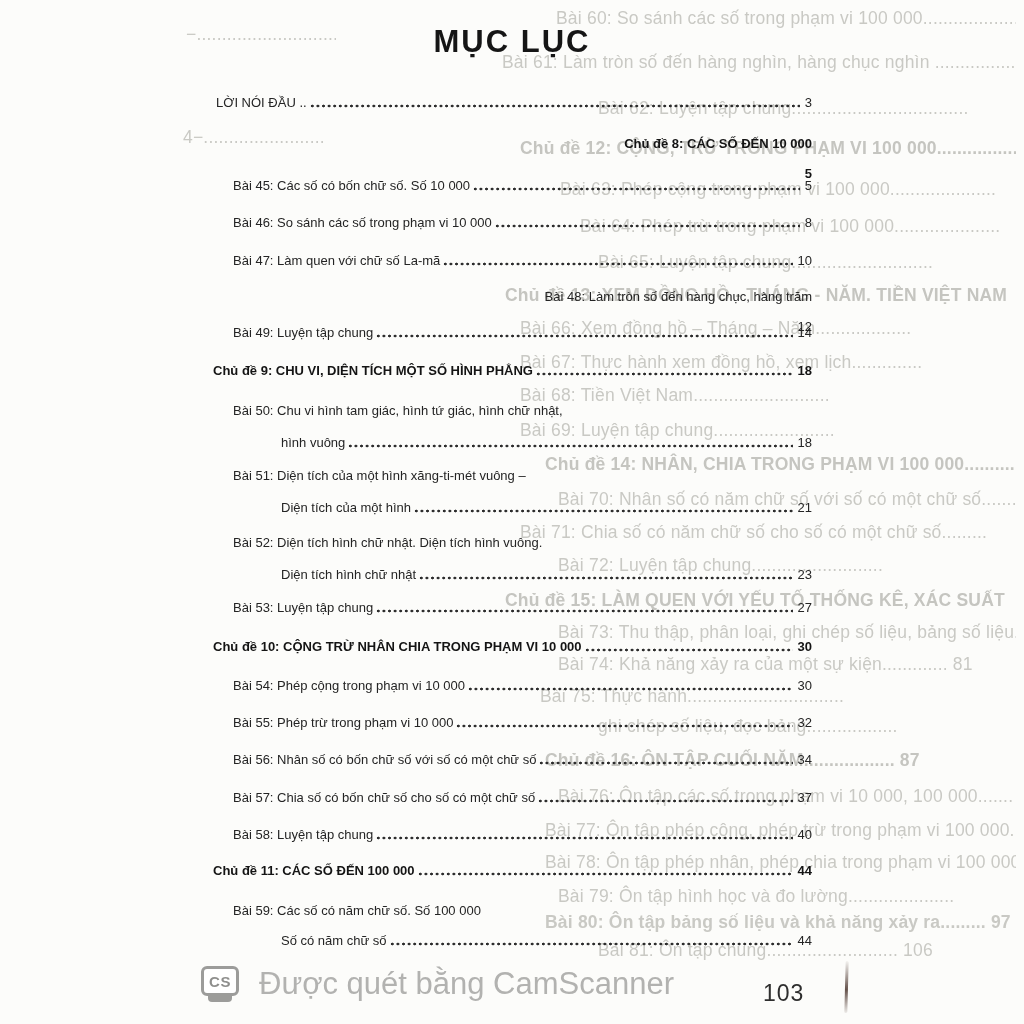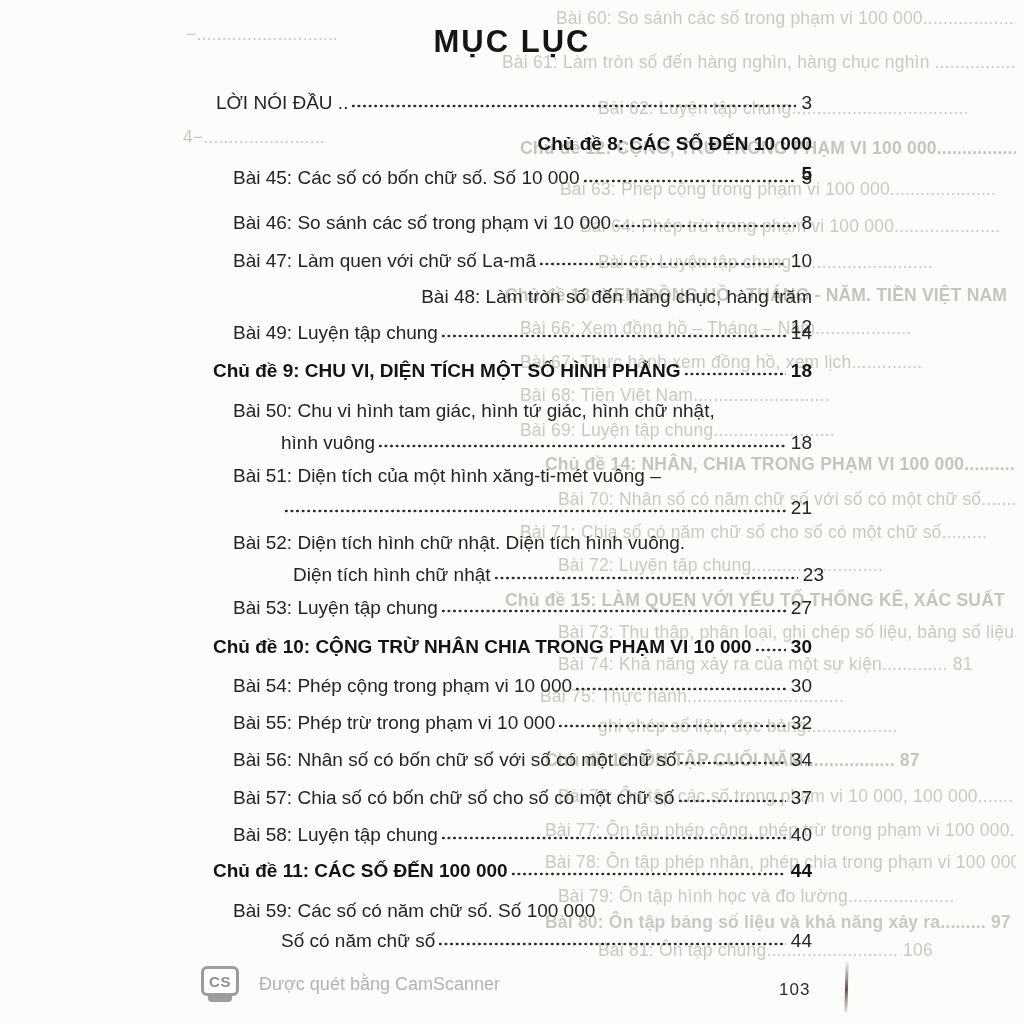--- a/index.html
+++ b/index.html
@@ -9,21 +9,21 @@
     font-family:"Liberation Sans","DejaVu Sans",sans-serif;
     color:#242424;
   }
   .title{
     position:absolute;top:24px;left:30px;width:964px;text-align:center;
     font-size:31px;font-weight:bold;letter-spacing:2px;color:#151515;z-index:3;
   }
   
   .row{
     position:absolute;display:flex;align-items:flex-end;z-index:2;
-    font-size:19px;line-height:25px;color:#242424;height:26px;
+    font-size:13px;line-height:25px;color:#242424;height:26px;
   }
   .row .lbl{white-space:nowrap;}
   .row.chapter{font-weight:bold;color:#141414;}
   .leader{
     flex:1;height:8px;margin:0 3px 5px 3px;
     background-image:radial-gradient(circle at 2.2px 4px,#2b2b2b 1.15px,rgba(0,0,0,0) 1.7px);
     background-size:5.6px 8px;background-repeat:repeat-x;
   }
   .pg{white-space:nowrap;margin-left:2px;}
   
@@ -35,22 +35,22 @@
   .ghost.b{font-weight:bold;color:#c5c5c0;}
   
   .watermark{position:absolute;left:201px;top:966px;display:flex;align-items:center;gap:20px;z-index:3;}
   .cs-icon{display:flex;flex-direction:column;align-items:center;}
   .cs-box{
     width:32px;height:24px;border:3px solid #9c9c9a;border-radius:6px;background:#ffffff;
     color:#8f8f8d;font-weight:bold;font-size:15px;letter-spacing:0.5px;
     display:flex;align-items:center;justify-content:center;
   }
   .cs-base{width:24px;height:8px;background:#9c9c9a;margin-top:-2px;border-radius:0 0 4px 4px;}
-  .wm-text{font-size:18px;color:#b2b2b0;}
-  .pageno{position:absolute;left:779px;top:980px;font-size:17px;letter-spacing:1px;color:#2e2e2e;z-index:3;}
+  .wm-text{font-size:31px;color:#b2b2b0;}
+  .pageno{position:absolute;left:763px;top:980px;font-size:23px;letter-spacing:1px;color:#2e2e2e;z-index:3;}
   .artifact{
     position:absolute;left:845px;top:961px;width:3px;height:52px;border-radius:2px;
     background:linear-gradient(to bottom,rgba(90,70,60,0.05),rgba(74,52,44,0.85) 55%,rgba(90,70,60,0.1));
     transform:rotate(1.5deg);z-index:3;
   }
 </style>
 </head>
 <body>
 
 <div class="ghost" style="left:556px;top:6px;width:460px;">Bài 60: So sánh các số trong phạm vi 100 000...........................</div>
@@ -89,21 +89,21 @@
 <div class="row" style="top:89px;left:216px;width:596px;">
   <span class="lbl">LỜI NÓI ĐẦU ..</span>
   <span class="leader"></span>
   <span class="pg">3</span>
 </div>
 <div class="row chapter" style="top:131px;left:213px;width:599px;flex-direction:column;">
   <span class="lbl">Chủ đề 8: CÁC SỐ ĐẾN 10 000</span>
   <span class="leader"></span>
   <span class="pg">5</span>
 </div>
-<div class="row" style="top:164px;left:233px;width:579px;">
+<div class="row" style="top:172px;left:233px;width:579px;">
   <span class="lbl">Bài 45: Các số có bốn chữ số. Số 10 000</span>
   <span class="leader"></span>
   <span class="pg">5</span>
 </div>
 <div class="row" style="top:209px;left:233px;width:579px;">
   <span class="lbl">Bài 46: So sánh các số trong phạm vi 10 000</span>
   <span class="leader"></span>
   <span class="pg">8</span>
 </div>
 <div class="row" style="top:247px;left:233px;width:579px;">
@@ -131,27 +131,28 @@
 </div>
 <div class="row" style="top:429px;left:281px;width:531px;">
   <span class="lbl">hình vuông</span>
   <span class="leader"></span>
   <span class="pg">18</span>
 </div>
 <div class="row" style="top:462px;left:233px;width:579px;text-align:right;">
   <span class="lbl">Bài 51: Diện tích của một hình xăng-ti-mét vuông –</span>
 </div>
 <div class="row" style="top:494px;left:281px;width:531px;">
+  <span class="lbl">Diện tích của một hình</span>
   <span class="leader"></span>
   <span class="pg">21</span>
 </div>
 <div class="row" style="top:529px;left:233px;width:579px;">
   <span class="lbl">Bài 52: Diện tích hình chữ nhật. Diện tích hình vuông.</span>
 </div>
-<div class="row" style="top:561px;left:293px;width:531px;">
+<div class="row" style="top:561px;left:281px;width:531px;">
   <span class="lbl">Diện tích hình chữ nhật</span>
   <span class="leader"></span>
   <span class="pg">23</span>
 </div>
 <div class="row" style="top:594px;left:233px;width:579px;">
   <span class="lbl">Bài 53: Luyện tập chung</span>
   <span class="leader"></span>
   <span class="pg">27</span>
 </div>
 <div class="row chapter" style="top:633px;left:213px;width:599px;">

